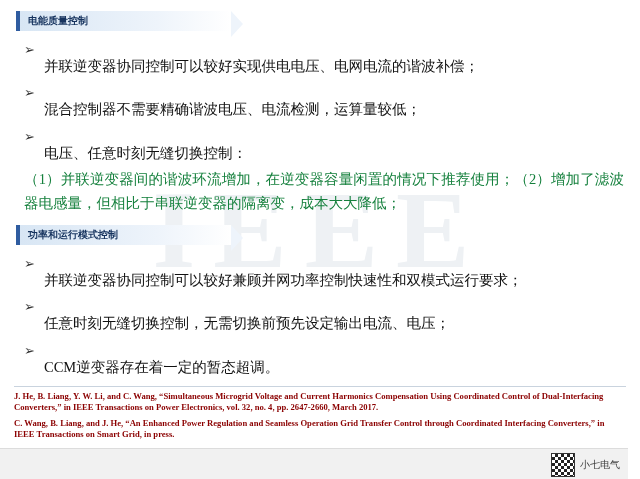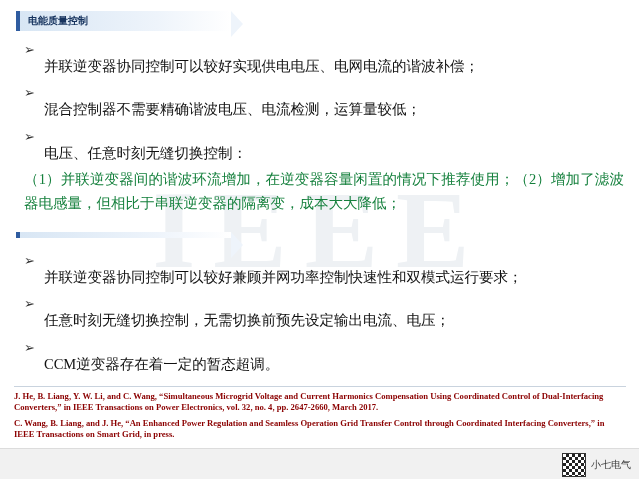--- a/index.html
+++ b/index.html
@@ -132,21 +132,21 @@
     line-height: 1.35;
     font-family: "Liberation Serif", serif;
     font-weight: bold;
     margin-bottom: 4px;
   }
   .ref .ital {
   }
   .footer {
     position: absolute;
     left: 0;
-    right: 1px;
+    right: 12px;
     bottom: 0;
     height: 30px;
     background: #f1f1f1;
     border-top: 1px solid #dcdcdc;
     z-index: 4;
     padding-left: 30px;
   }
   .footer-right {
     position: absolute;
     right: 8px;
@@ -202,20 +202,21 @@
         <span class="txt">电压、任意时刻无缝切换控制：</span>
       </li>
     </ul>
 
     <div class="para">（1）并联逆变器间的谐波环流增加，在逆变器容量闲置的情况下推荐使用；（2）增加了滤波器电感量，但相比于串联逆变器的隔离变，成本大大降低；</div>
 
     <div class="gap-b"></div>
 
     
     <div class="section-head">
+      <span>功率和运行模式控制</span>
       <span class="tail"></span>
     </div>
 
     <ul class="bullets">
       <li>
         <span class="mark">➢</span>
         <span class="txt">并联逆变器协同控制可以较好兼顾并网功率控制快速性和双模式运行要求；</span>
       </li>
       <li>
         <span class="mark">➢</span>

